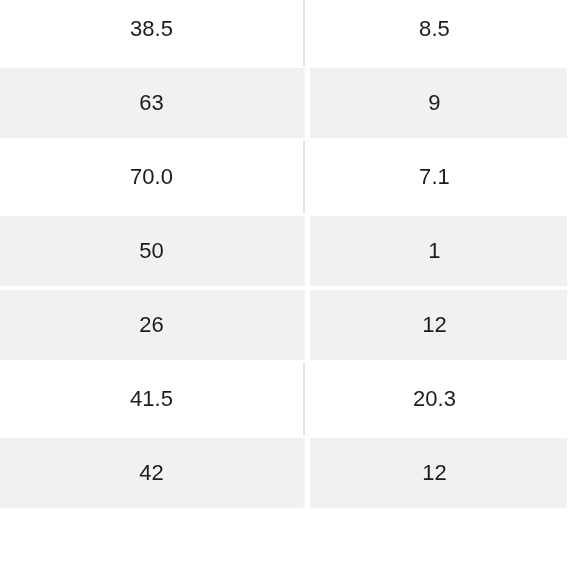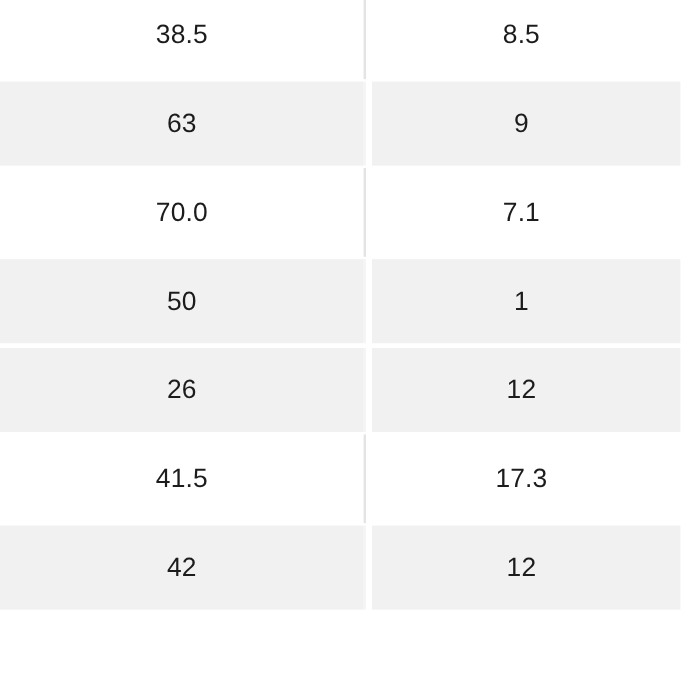--- a/index.html
+++ b/index.html
@@ -144,21 +144,21 @@
       <div class="cell col-eu">26</div>
       <div class="cell col-us">12</div>
     </div>
   </div>
 
   <div class="table-row plain">
 
     <div class="col-divider"></div>
     <div class="cells">
       <div class="cell col-eu">41.5</div>
-      <div class="cell col-us">17.3</div>
+      <div class="cell col-us">20.3</div>
     </div>
   </div>
 
   <div class="table-row shaded">
     <div class="cell-bg-left"></div>
     <div class="cell-bg-right"></div>
     <div class="col-divider"></div>
     <div class="cells">
       <div class="cell col-eu">42</div>
       <div class="cell col-us">12</div>

